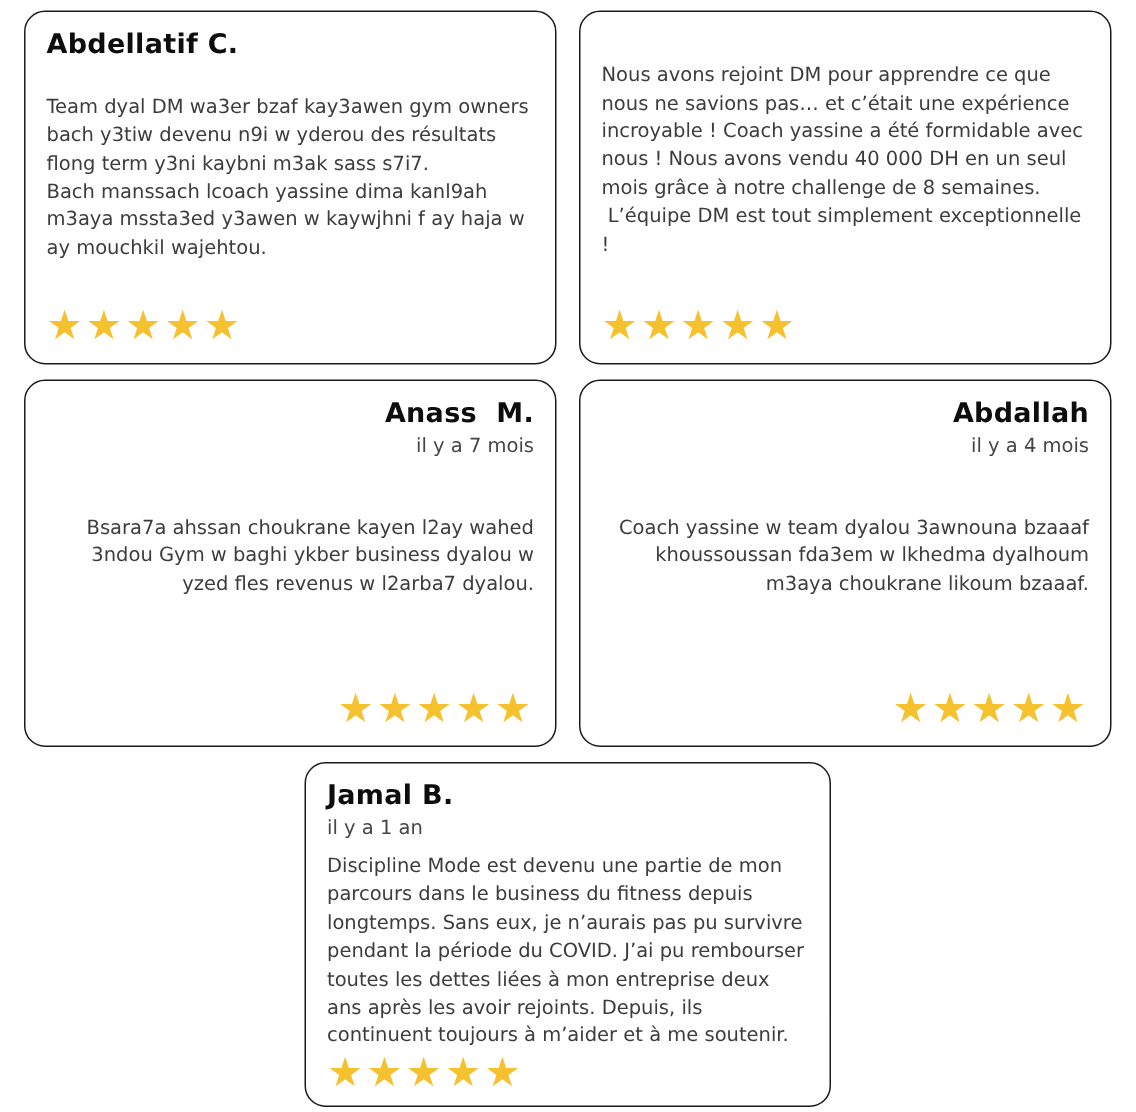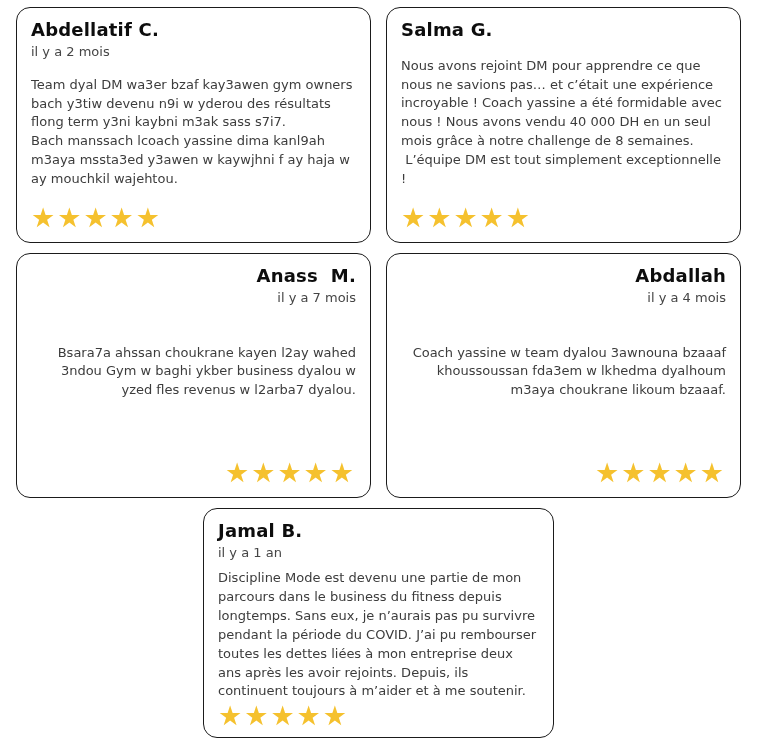--- a/index.html
+++ b/index.html
@@ -66,27 +66,25 @@
   }
 </style>
 </head>
 <body>
 
 <div class="page">
 
   <div class="row">
     <div class="card w-std h-r1">
       <div class="reviewer-name">Abdellatif C.</div>
-      <div class="review-time">il y a 2 mois</div>
       <div class="review-text">Team dyal DM wa3er bzaf kay3awen gym owners bach y3tiw devenu n9i w yderou des résultats flong term y3ni kaybni m3ak sass s7i7.
 Bach manssach lcoach yassine dima kanl9ah m3aya mssta3ed y3awen w kaywjhni f ay haja w ay mouchkil wajehtou.</div>
       <div class="star-rating">★★★★★</div>
     </div>
     <div class="card w-std h-r1">
-      <div class="reviewer-name">Salma G.</div>
       <div class="review-text">Nous avons rejoint DM pour apprendre ce que nous ne savions pas… et c’était une expérience incroyable ! Coach yassine a été formidable avec nous ! Nous avons vendu 40 000 DH en un seul mois grâce à notre challenge de 8 semaines.
  L’équipe DM est tout simplement exceptionnelle !</div>
       <div class="star-rating">★★★★★</div>
     </div>
   </div>
 
   <div class="row">
     <div class="card w-std h-r2">
       <div class="reviewer-name">Anass  M.</div>
       <div class="review-time">il y a 7 mois</div>

